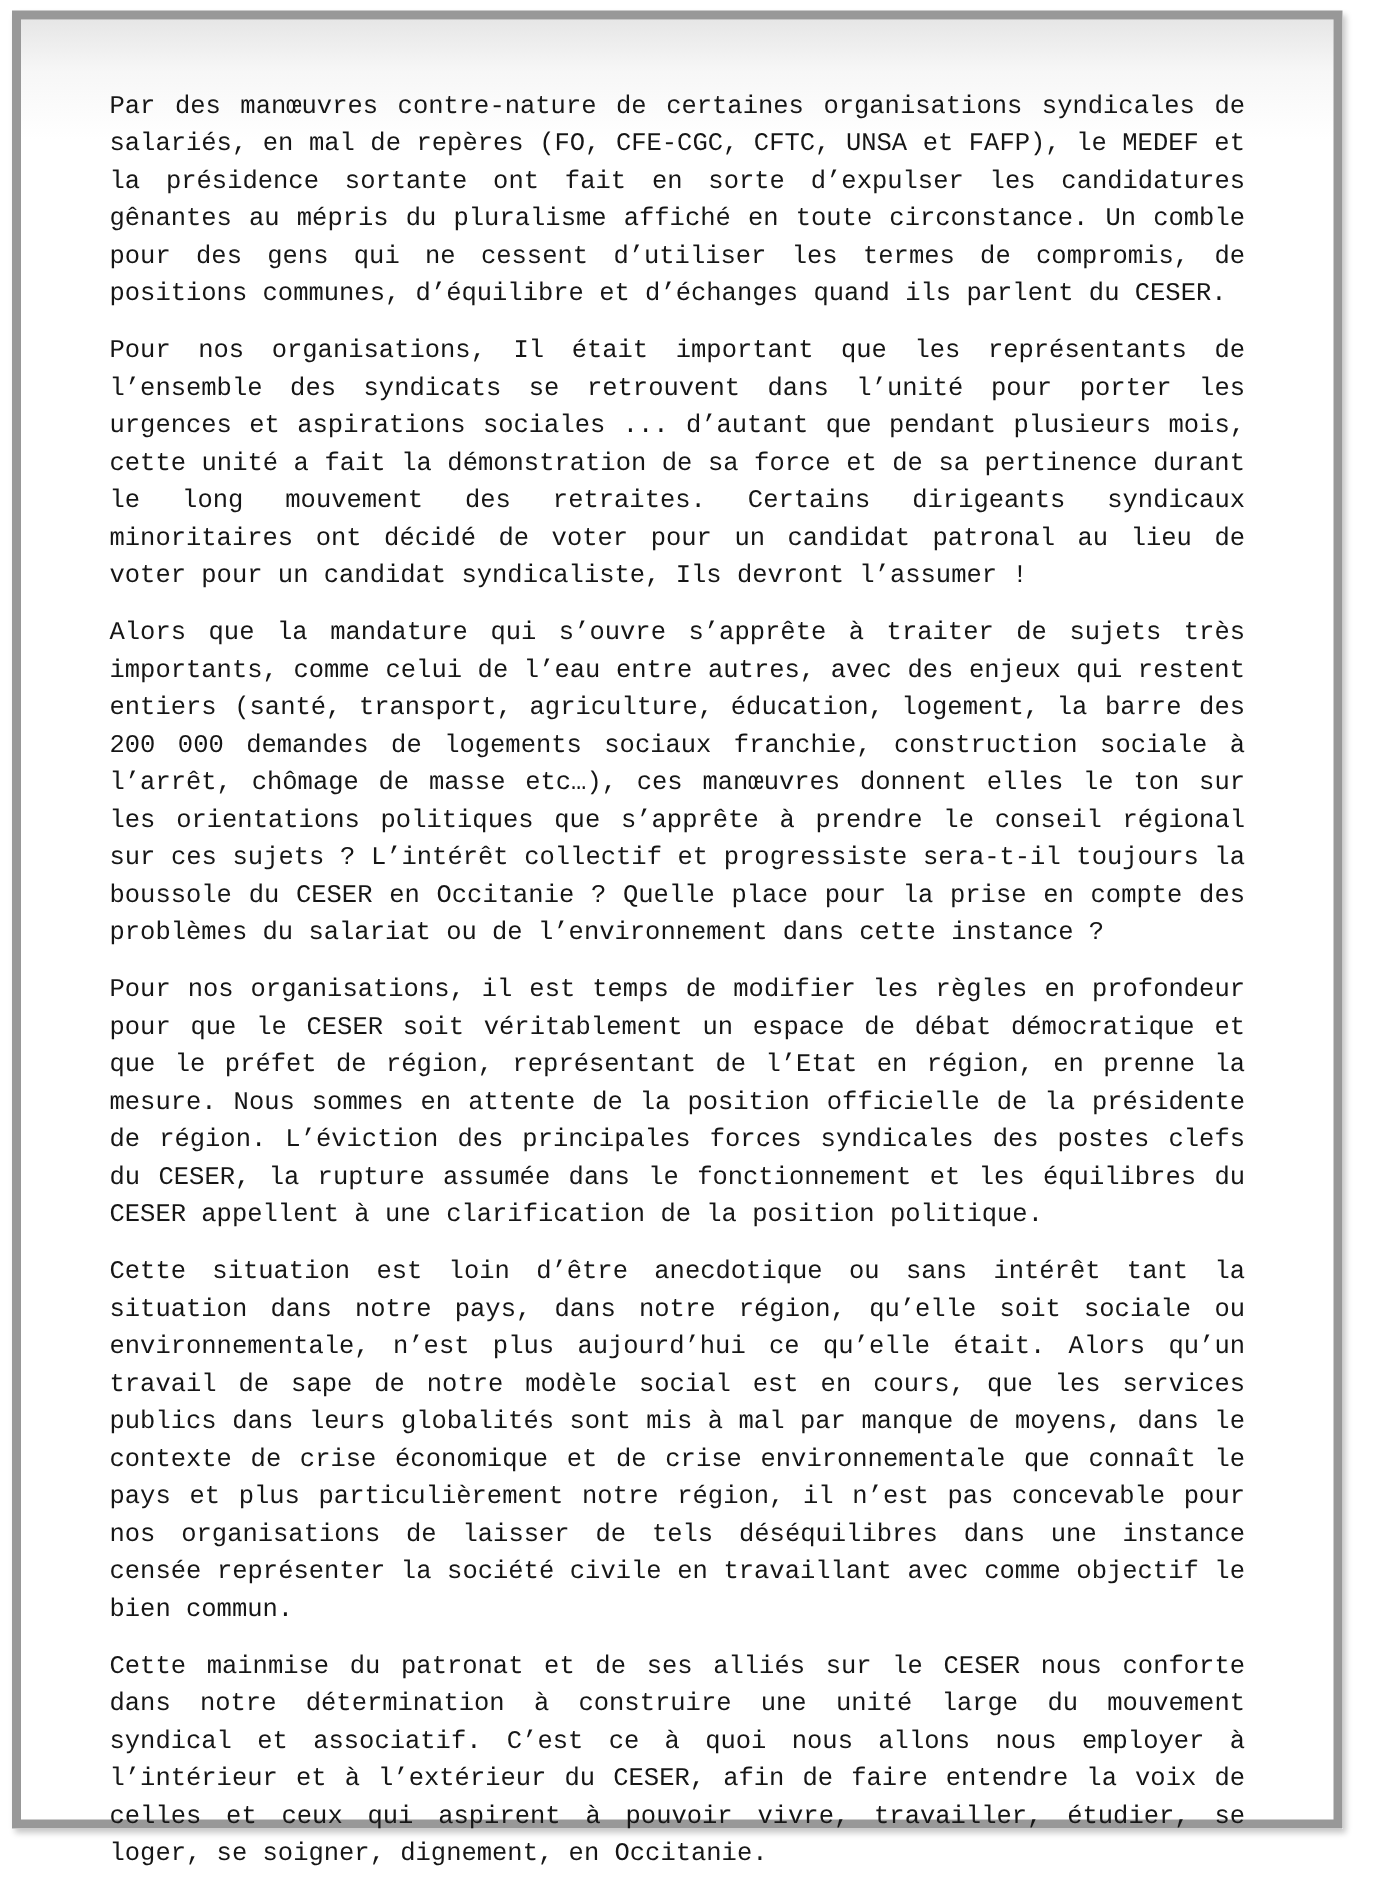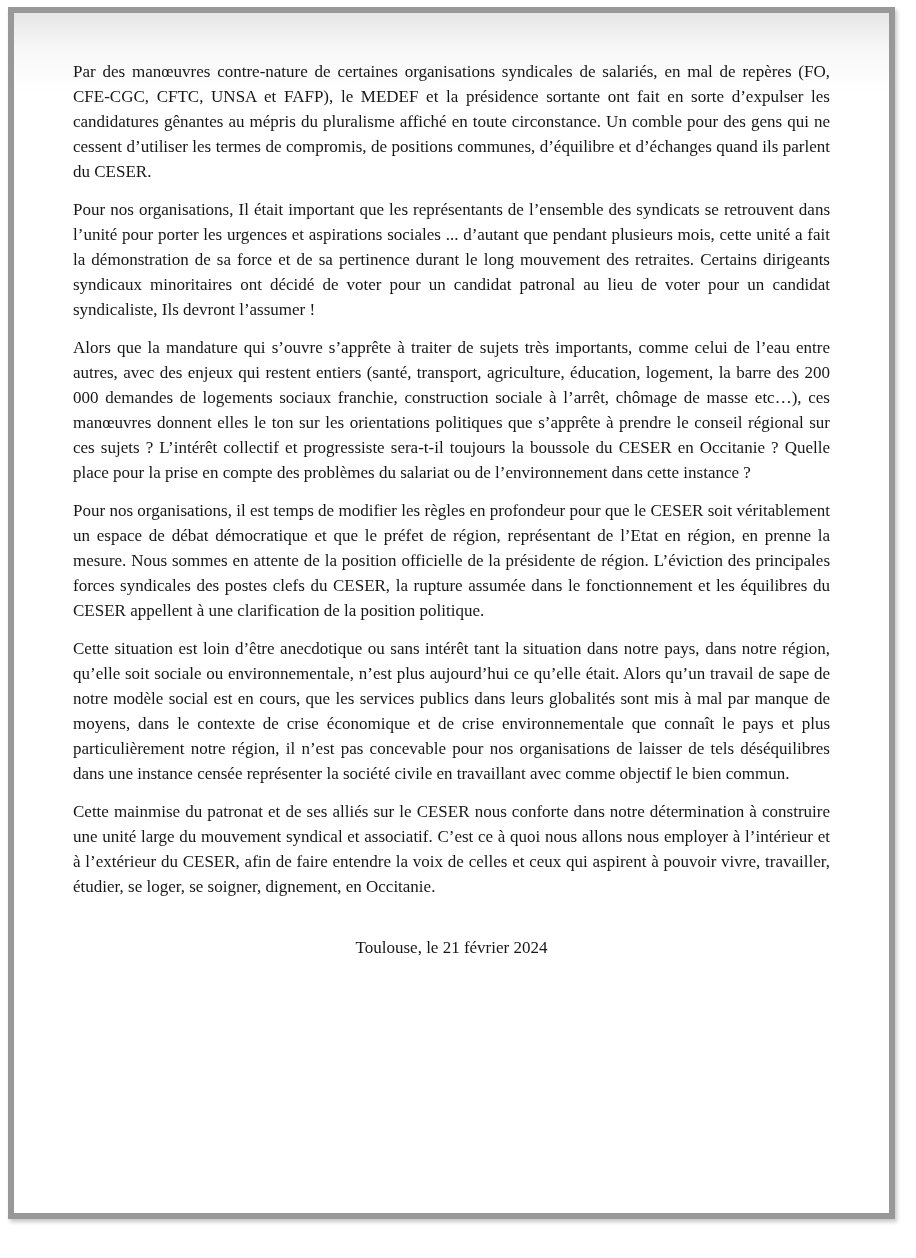--- a/index.html
+++ b/index.html
@@ -19,21 +19,21 @@
     box-sizing: border-box;
     border: 6px solid #989898;
     background: linear-gradient(180deg, #e6e6e6 0px, #f7f7f7 35px, #ffffff 80px);
     box-shadow: 2px 3px 4px rgba(0,0,0,0.22);
   }
   .page-content {
     box-sizing: border-box;
     width: 100%;
     height: 100%;
     padding: 46px 59px 0 59px;
-    font-family: Liberation Serif, serif;
+    font-family: Liberation Mono, monospace;
     font-size: 17px;
     line-height: 25px;
     color: #161616;
   }
   .para {
     margin: 0 0 13px 0;
     text-align: justify;
     text-justify: inter-word;
   }
   .para:last-of-type {

